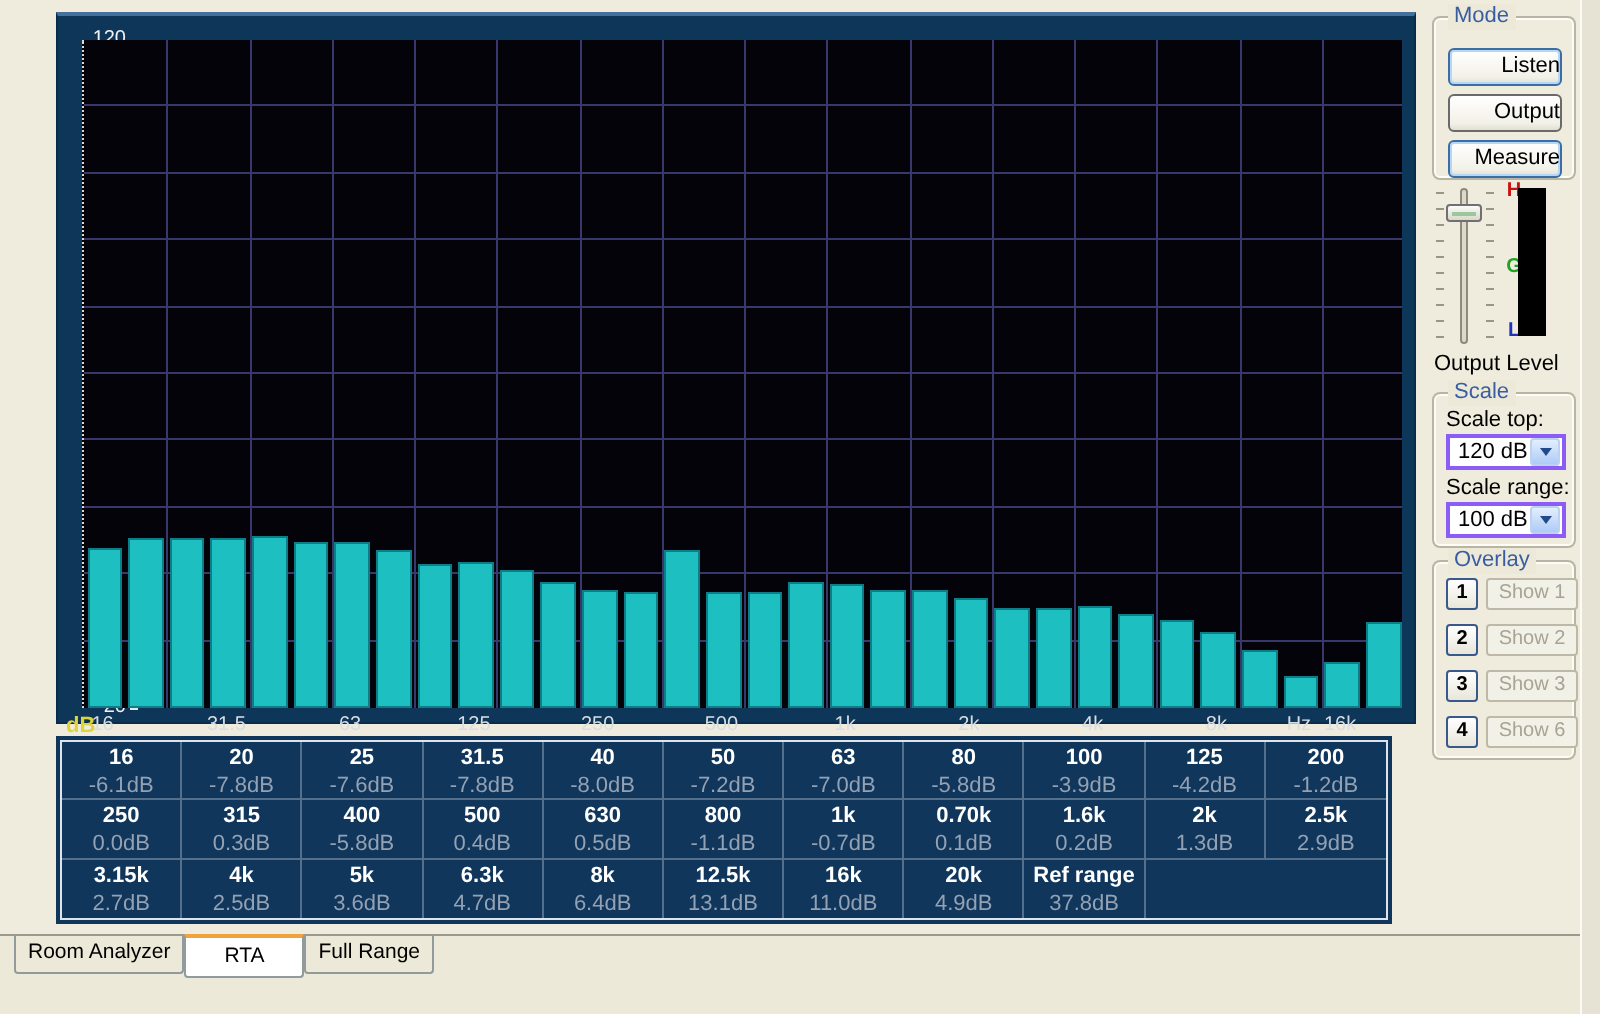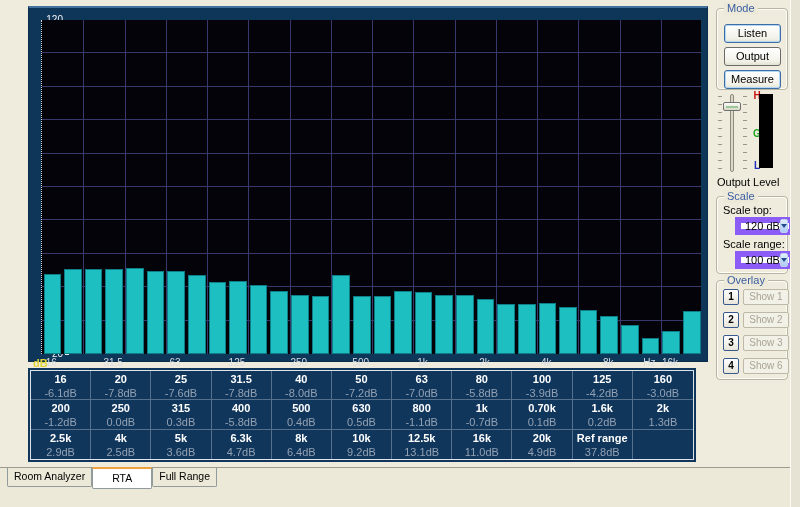--- a/index.html
+++ b/index.html
@@ -89,21 +89,21 @@
   }
   .groupbox .gtitle {
     position:absolute; top:-7px; left:7px; padding:0 3px;
     background:#ece9d8; font-size:11px; color:#3a5da2; line-height:13px;
   }
   .xp-btn {
     position:absolute; left:7px; width:57px; height:19px;
     background:linear-gradient(#ffffff,#f2f1e8 80%,#e2e0d0);
     border:1px solid #3a6ea5; border-radius:3px;
     box-shadow:inset 0 0 0 1px #b5d6f5;
-    font-size:11px; color:#000; text-align:center; line-height:17px;
+    font-size:11px; color:#000; text-align:right; line-height:17px;
     font-family:"Liberation Sans", sans-serif;
   }
   .xp-btn.plain { border:1px solid #6a6a6a; box-shadow:none; }
 
   .slider-block { position:absolute; left:716px; top:88px; width:72px; height:86px; }
   .tick { position:absolute; width:4px; height:1px; background:#9a9687; }
   .slider-track {
     position:absolute; left:14px; top:6px; width:4px; height:78px;
     background:#dcd9ca; border:1px solid #8e8b7d; border-radius:2px;
   }
@@ -114,21 +114,21 @@
   .slider-thumb::after {
     content:""; position:absolute; left:2px; right:2px; top:3px; height:2px; background:#9cc79c;
   }
   .meter-letter { position:absolute; left:36px; width:10px; font-size:10px; font-weight:bold; text-align:center; }
   .level-meter { position:absolute; left:43px; top:6px; width:14px; height:74px; background:#000; }
   .output-level { position:absolute; left:717px; top:176px; font-size:11px; color:#000; }
 
   .small-label { position:absolute; font-size:11px; color:#000; white-space:nowrap;text-align:center; }
   .dropdown {
     position:absolute; left:6px; width:60px; height:18px;
-    background:#fff; border:6px solid #8b5cf6; display:flex; align-items:center;margin-left:12px;
+    background:#fff; border:2px solid #8b5cf6; display:flex; align-items:center;
   }
   .dropdown .dval { flex:1; font-size:11px; padding-left:4px; color:#000; white-space:nowrap; }
   .dropdown .darrow {
     width:15px; height:14px; margin-right:1px; border-radius:2px;
     background:linear-gradient(#e3eefd,#aecbf7); border:1px solid #bcd2ef;
     display:flex; align-items:center; justify-content:center;
   }
   .dropdown .darrow::after {
     content:""; border-left:3px solid transparent; border-right:3px solid transparent;
     border-top:4px solid #204a8c;
@@ -287,24 +287,20 @@
         </div>
         <div class="freq-cell">
           <div class="f">100</div>
           <div class="v">-3.9dB</div>
         </div>
         <div class="freq-cell">
           <div class="f">125</div>
           <div class="v">-4.2dB</div>
         </div>
         <div class="freq-cell">
-          <div class="f">160</div>
-          <div class="v">-3.0dB</div>
-        </div>
-        <div class="freq-cell">
           <div class="f">200</div>
           <div class="v">-1.2dB</div>
         </div>
         <div class="freq-cell">
           <div class="f">250</div>
           <div class="v">0.0dB</div>
         </div>
         <div class="freq-cell">
           <div class="f">315</div>
           <div class="v">0.3dB</div>
@@ -339,38 +335,38 @@
         </div>
         <div class="freq-cell">
           <div class="f">2k</div>
           <div class="v">1.3dB</div>
         </div>
         <div class="freq-cell">
           <div class="f">2.5k</div>
           <div class="v">2.9dB</div>
         </div>
         <div class="freq-cell">
+          <div class="f">3.15k</div>
+          <div class="v">2.7dB</div>
+        </div>
+        <div class="freq-cell">
           <div class="f">4k</div>
           <div class="v">2.5dB</div>
         </div>
         <div class="freq-cell">
           <div class="f">5k</div>
           <div class="v">3.6dB</div>
         </div>
         <div class="freq-cell">
           <div class="f">6.3k</div>
           <div class="v">4.7dB</div>
         </div>
         <div class="freq-cell">
           <div class="f">8k</div>
           <div class="v">6.4dB</div>
-        </div>
-        <div class="freq-cell">
-          <div class="f">10k</div>
-          <div class="v">9.2dB</div>
         </div>
         <div class="freq-cell">
           <div class="f">12.5k</div>
           <div class="v">13.1dB</div>
         </div>
         <div class="freq-cell">
           <div class="f">16k</div>
           <div class="v">11.0dB</div>
         </div>
         <div class="freq-cell">

